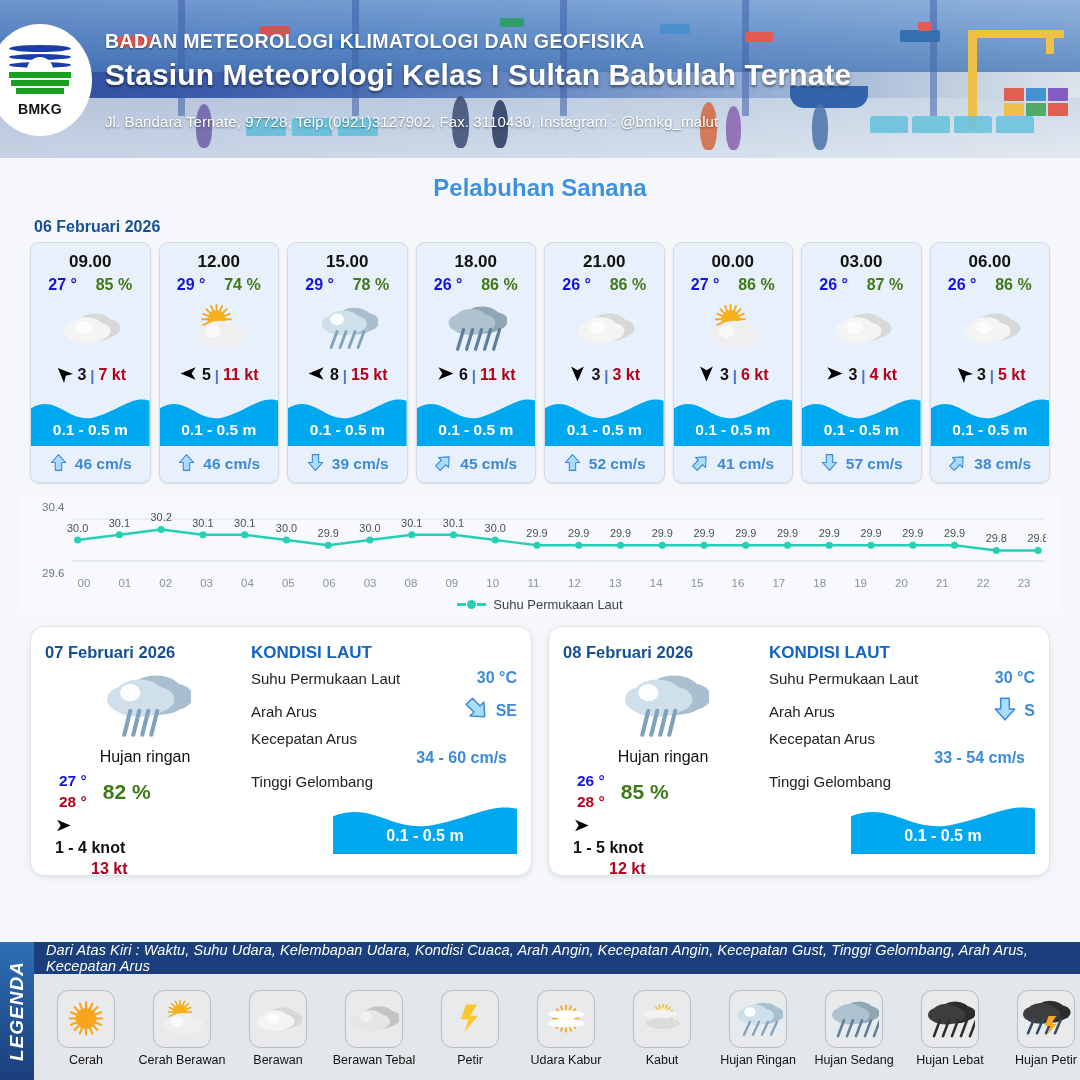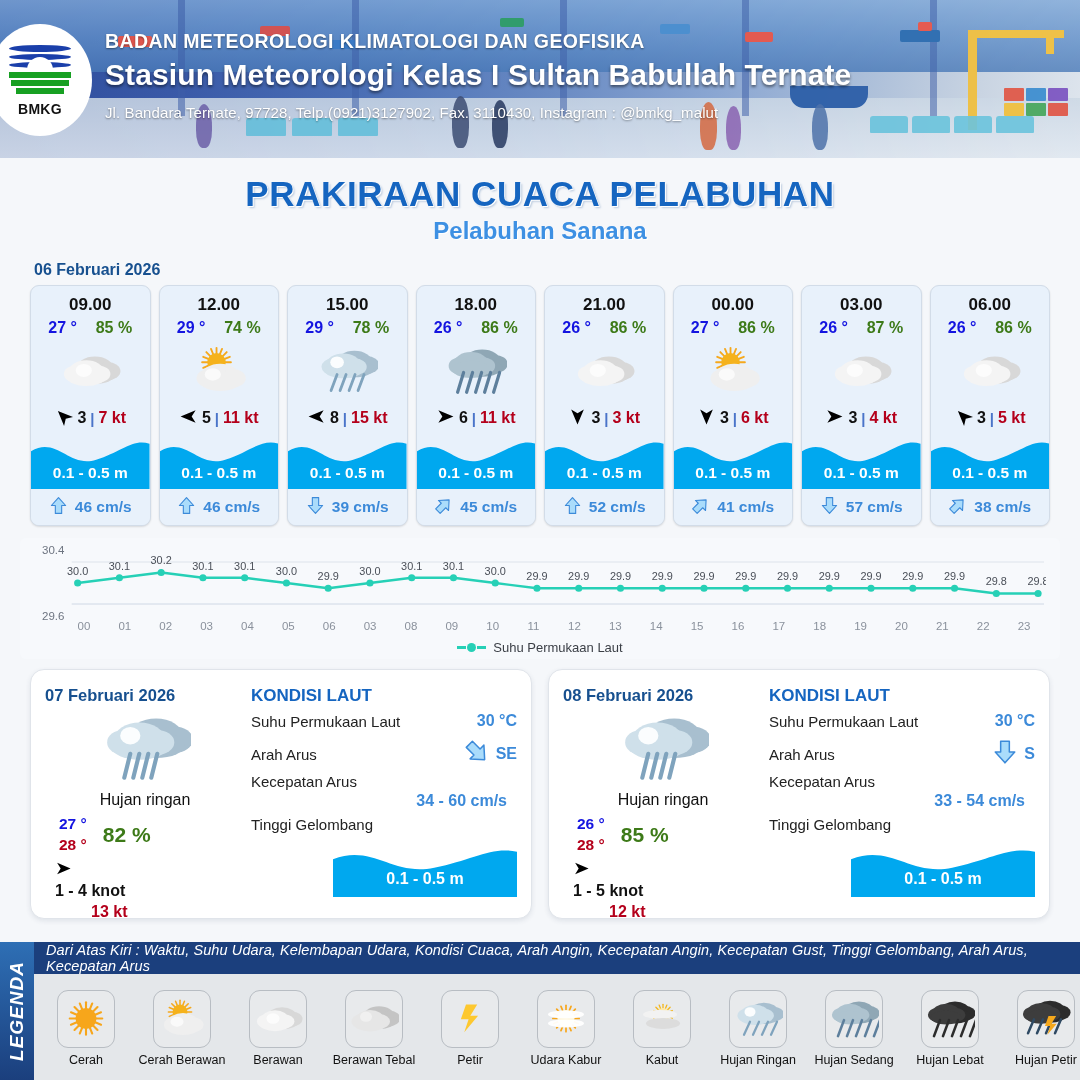--- a/index.html
+++ b/index.html
@@ -50,21 +50,21 @@
   .hdr-texts { position:absolute; left:105px; top:30px; z-index:5; width:900px; }
   .hdr-line1 {
     font-size:19.5px; font-weight:bold; color:#ffffff; letter-spacing:.4px;
     text-shadow:0 1px 2px rgba(0,0,0,.45);
   }
   .hdr-line2 {
     font-size:30px; font-weight:bold; color:#ffffff; letter-spacing:.1px;
     margin-top:5px; text-shadow:0 2px 3px rgba(0,0,0,.5);
   }
   .hdr-line3 {
-    font-size:15px; color:#ffffff; margin-top:12px; letter-spacing:.1px;
+    font-size:15px; color:#ffffff; margin-top:21px; letter-spacing:.1px;
     text-shadow:0 1px 2px rgba(0,0,0,.45);
   }
 
   
   .title-wrap { text-align:center; margin-top:16px; }
   .title-main {
     font-size:35px; font-weight:bold; color:#1565c0; letter-spacing:.6px;
     text-shadow:1px 1px 0 #ffffff, 2px 2px 2px rgba(120,150,190,.45);
   }
   .title-sub {
@@ -254,21 +254,20 @@
   </div>
 
   <div class="hdr-texts">
     <div class="hdr-line1">BADAN METEOROLOGI KLIMATOLOGI DAN GEOFISIKA</div>
     <div class="hdr-line2">Stasiun Meteorologi Kelas I Sultan Babullah Ternate</div>
     <div class="hdr-line3">Jl. Bandara Ternate, 97728, Telp.(0921)3127902, Fax. 3110430, Instagram : @bmkg_malut</div>
   </div>
 </div>
 
 <div class="title-wrap">
-  <div class="title-main">PRAKIRAAN CUACA PELABUHAN</div>
   <div class="title-sub">Pelabuhan Sanana</div>
 </div>
 
 <div class="day-label">06 Februari 2026</div>
 
 <div class="cards" id="cards-container">
     <div class="card">
       <div class="c-time">09.00</div>
     <div class="c-row">
       <span class="c-temp">27 °</span>

